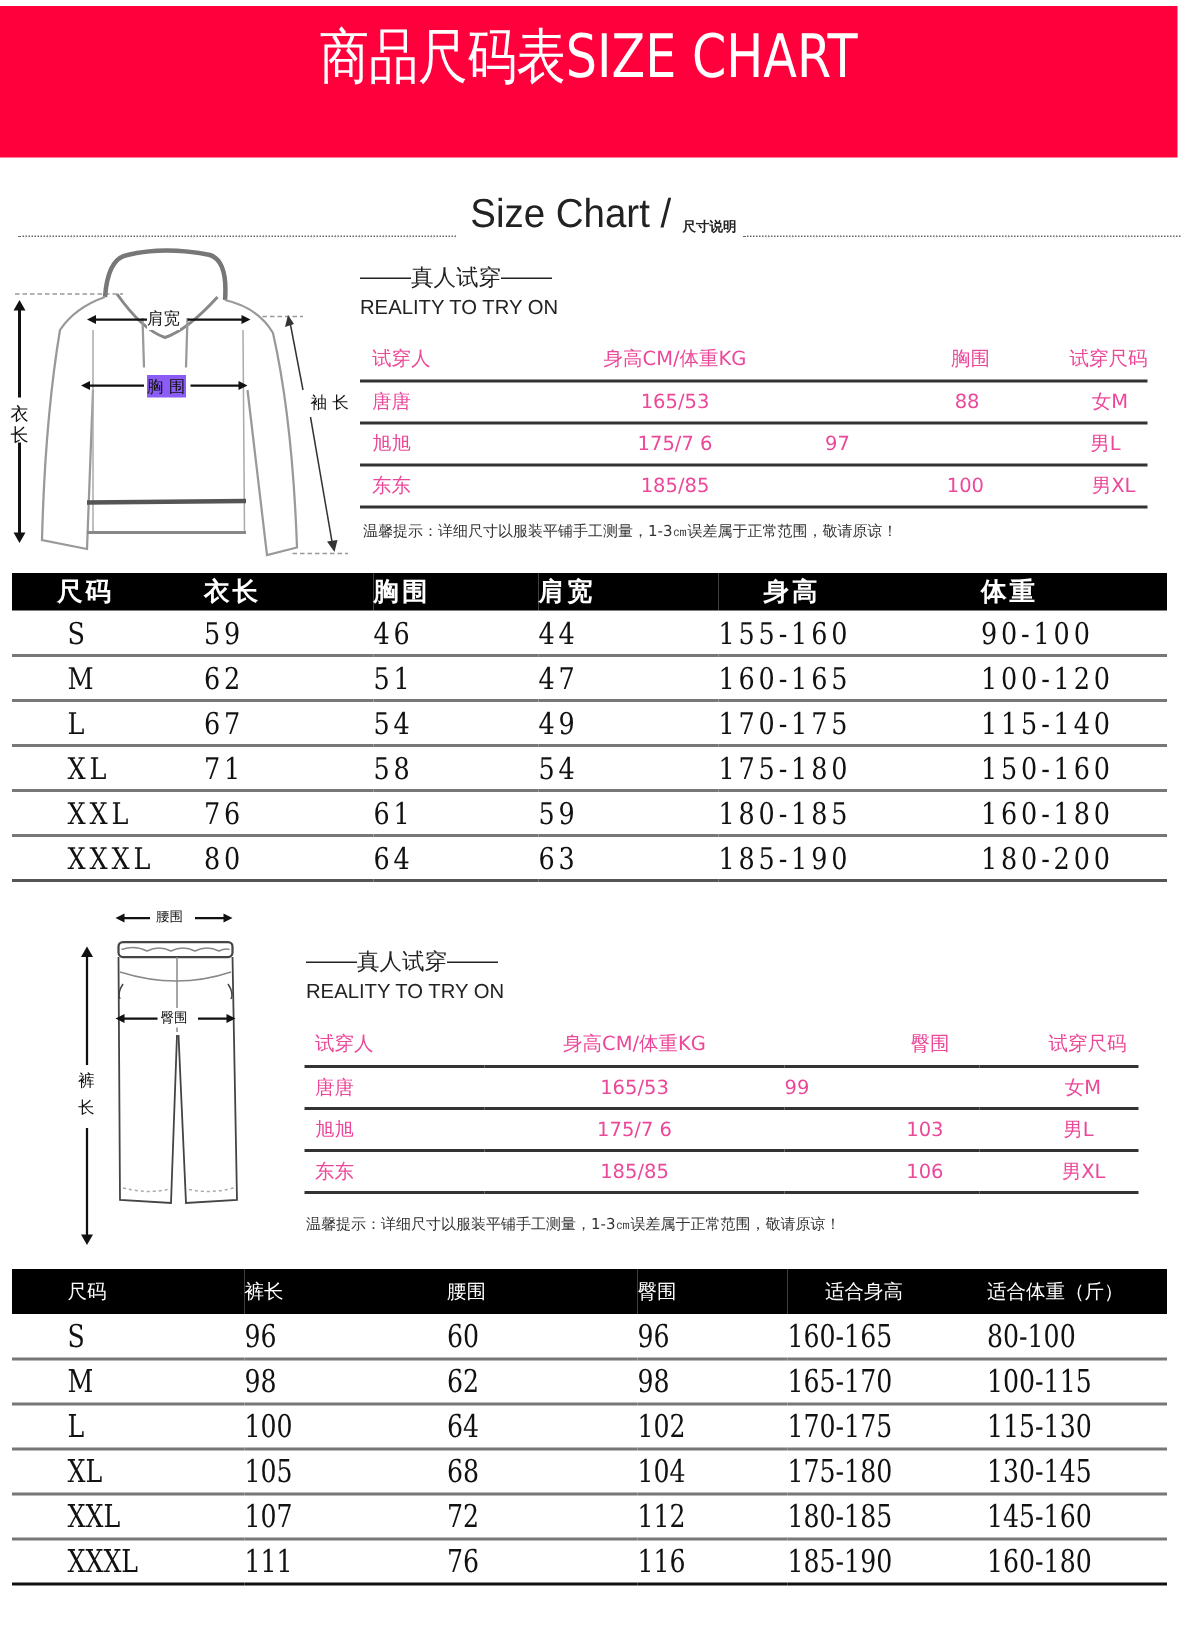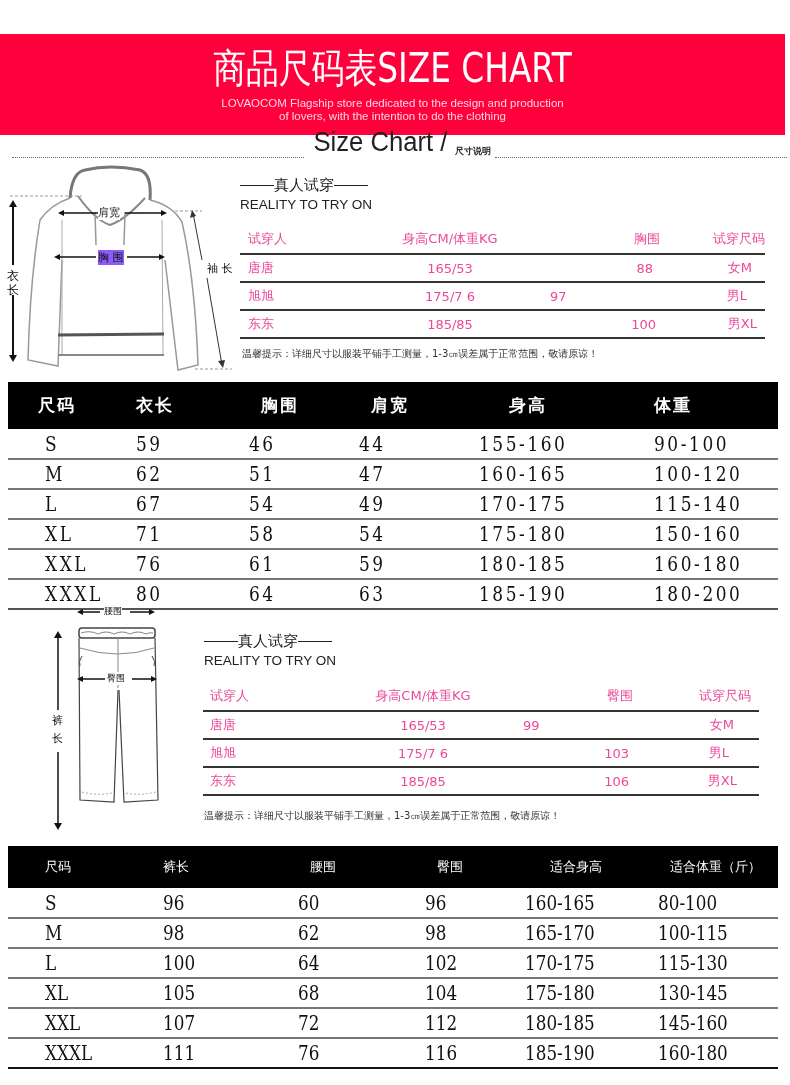--- a/index.html
+++ b/index.html
@@ -1,20 +1,20 @@
 <!DOCTYPE html>
 <html><head>
   <meta charset="utf-8">
   <style>
     * { box-sizing: border-box; margin: 0; padding: 0; }
     html, body { width: 790px; height: 1085px; background: #ffffff; overflow: hidden; }
     body { position: relative; font-family: "DejaVu Sans", sans-serif; color: #111; }
 
     
-    .banner { position: absolute; left: 0; top: 4px; width: 785px; height: 101px; background: #ff003c; color: #fff; text-align: center; margin-top: 30px; }
+    .banner { position: absolute; left: 0; top: 4px; width: 785px; height: 101px; background: #ff003c; color: #fff; text-align: center; }
     .banner-title { position: absolute; left: 0; right: 0; top: 12px; font-family: "DejaVu Sans", sans-serif; font-size: 40px; line-height: 44px; letter-spacing: 0px; transform: scaleX(0.82); transform-origin: center; }
     .banner-sub { position: absolute; left: 0; right: 0; top: 63px; font-family: "Liberation Sans", sans-serif; font-size: 11.5px; line-height: 13px; color: #ffd6de; }
 
     
     .section-head { position: absolute; left: 12px; top: 128px; width: 775px; height: 30px; display: flex; align-items: flex-end; }
     .dots { flex: 1; height: 0; border-top: 1px dotted #666; margin-top: 8px; }
     .sh-title { font-family: "Liberation Sans", sans-serif; font-size: 27px; color: #222; padding: 0 4px 0 6px; transform: scaleX(0.95); }
     .sh-sub { font-size: 9px; font-weight: bold; margin-top: 10px; padding-right: 4px; color: #222; }
 
     
@@ -27,42 +27,38 @@
     .tryon-cn .ln { display: inline-block; width: 34px; height: 1px; background: #222; }
     .tryon-en { font-family: "Liberation Sans", sans-serif; font-size: 13.5px; color: #222; margin-top: 2px; }
 
     .tryon-table { position: absolute; border-collapse: collapse; font-family: "DejaVu Sans", sans-serif; font-size: 13px; color: #ec4899; }
     .tryon-table td, .tryon-table th { font-weight: normal; height: 28px; padding: 0; border-bottom: 2px solid #333; }
     .tryon-table th { height: 30px; }
     .tryon-note { position: absolute; font-size: 10px; color: #333; }
 
     
     .size-table { position: absolute; border-collapse: collapse; }
-    .size-table thead th { background: #000; color: #fff; font-weight: bold; text-align: left; padding: 12px; }
+    .size-table thead th { background: #000; color: #fff; font-weight: bold; text-align: left; padding: 0; }
     .size-table tbody td { font-family: "DejaVu Serif", serif; color: #111; padding: 0; border-bottom: 2px solid #777; }
     .size-table tbody tr:last-child td { border-bottom: 2px solid #555; }
 
     .top-table thead th { height: 25px; font-size: 17px; letter-spacing: 2px; }
     .top-table tbody td { height: 30px; font-size: 20px; letter-spacing: 3px; transform-origin: left; }
     .top-table tbody td span { display: inline-block; transform: scaleX(0.85); transform-origin: left; }
 
     .bot-table thead th { height: 30px; font-size: 13px; font-weight: normal; }
     .bot-table tbody td { height: 30px; font-size: 21px; }
     .bot-table tbody td span { display: inline-block; transform: scaleX(0.8); transform-origin: left; }
     .bot-table tbody tr:last-child td { border-bottom: 2px solid #111; }
   </style>
 </head>
 <body>
 
 <div class="banner">
   <div class="banner-title">商品尺码表SIZE CHART</div>
-  <div class="banner-sub">
-    <div>LOVAOCOM Flagship store dedicated to the design and production</div>
-    <div>of lovers, with the intention to do the clothing</div>
-  </div>
 </div>
 
 <div class="section-head">
   <span class="dots"></span>
   <span class="sh-title">Size Chart /</span>
   <span class="sh-sub">尺寸说明</span>
   <span class="dots"></span>
 </div>
 
 <div class="illus" style="left:0; top:160px; width:235px; height:215px;">

